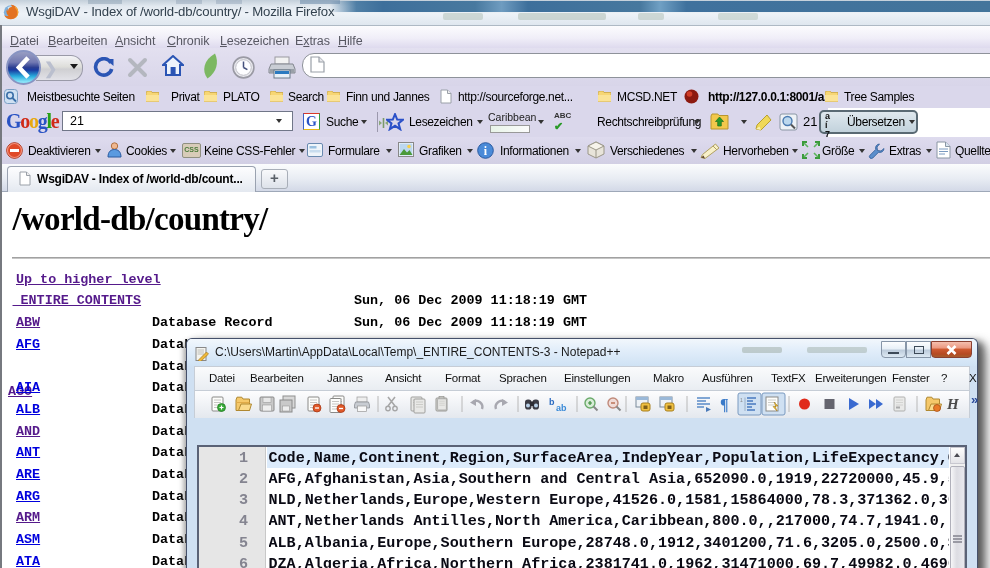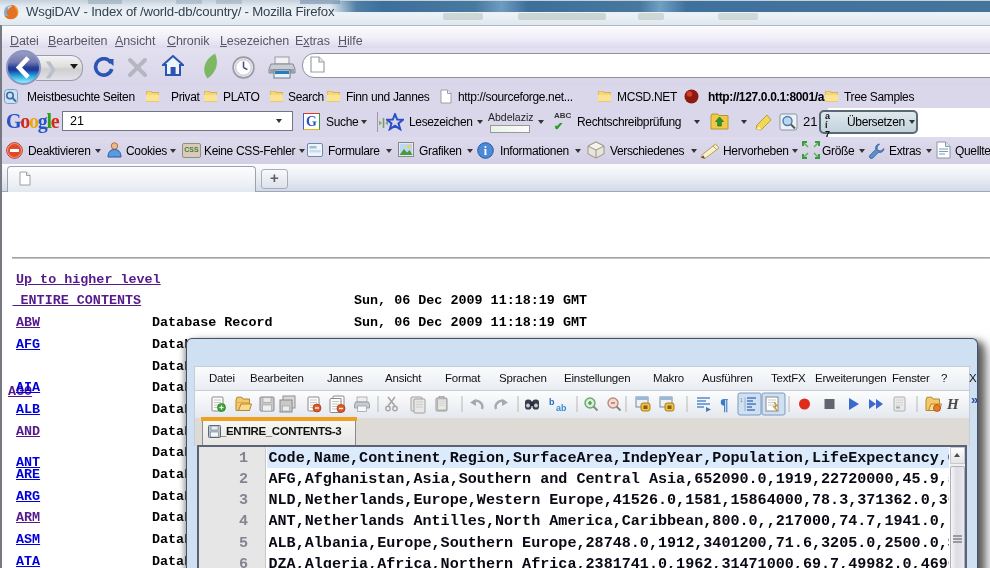--- a/index.html
+++ b/index.html
@@ -193,25 +193,25 @@
   <div style="position:absolute;left:377px;top:4px;width:1px;height:20px;background:#9b98ac;"></div>
   <svg style="position:absolute;left:379px;top:9px;" width="10" height="12" viewBox="0 0 10 12">
     <path d="M4.5 1 L4.5 11" stroke="#7a9a6a" stroke-width="1.6"></path>
     <path d="M3 6 L0 3.5 L0 8.5 Z M6 6 L9 3.5 L9 8.5 Z" fill="#8aa87a"></path>
   </svg>
   <svg style="position:absolute;left:386px;top:5px;" width="18" height="18" viewBox="0 0 18 18">
     <path d="M9 1.2 L11.2 6.6 L17 6.8 L12.5 10.4 L14.2 16.2 L9 12.8 L3.8 16.2 L5.5 10.4 L1 6.8 L6.8 6.6 Z" fill="none" stroke="#2a50c8" stroke-width="2"></path>
   </svg>
   <div class="lbl" style="left:409px;top:7px;">Lesezeichen</div>
   <div class="car" style="position:absolute;left:477px;top:12px;"></div>
-  <div style="position:absolute;left:488px;top:3px;font-size:10.5px;color:#222;">Abdelaziz</div>
+  <div style="position:absolute;left:488px;top:3px;font-size:10.5px;color:#222;">Caribbean</div>
   <div style="position:absolute;left:490px;top:17px;width:38px;height:6px;border:1px solid #999;background:linear-gradient(90deg,#e8f4e8,#fcfcfc);"></div>
   <div class="car" style="position:absolute;left:538px;top:12px;"></div>
   <div style="position:absolute;left:554px;top:3px;font-size:8px;font-weight:bold;color:#333;">ABC<br><span style="color:#2a9a28;font-size:11px;">✔</span></div>
-  <div class="lbl" style="left:577px;top:7px;">Rechtschreibprüfung</div>
+  <div class="lbl" style="left:597px;top:7px;">Rechtschreibprüfung</div>
   <div class="car" style="position:absolute;left:694px;top:12px;"></div>
   <svg style="position:absolute;left:710px;top:5px;" width="19" height="17" viewBox="0 0 19 17">
     <path d="M1 3 L1 16 L18 16 L18 2.5 L9 2.5 L7.8 1 L2 1 Z" fill="#f2c84b" stroke="#b8962e"></path>
     <path d="M9.5 4 L13.5 8.5 L11.3 8.5 L11.3 13 L7.7 13 L7.7 8.5 L5.5 8.5 Z" fill="#2a9a28" stroke="#1c7020" stroke-width=".7"></path>
   </svg>
   <div class="car" style="position:absolute;left:741px;top:12px;"></div>
   <svg style="position:absolute;left:754px;top:6px;" width="19" height="17" viewBox="0 0 19 17">
     <path d="M2 15 L7 16 L17 6 L13 1 L3 11 Z" fill="#f0d858" stroke="#b8a02e"></path>
     <path d="M2 15 L7 16 L5.5 12.5 Z" fill="#f8f0b0"></path>
   </svg>
@@ -298,58 +298,85 @@
   </svg>
   <div class="lbl" style="left:955px;top:7px;">Quellte</div>
 </div>
 <div class="abs" id="tabbar">
   <div style="position:absolute;left:7px;top:2px;width:247px;height:26px;border:1px solid #9aa2b0;border-bottom:none;
        border-radius:4px 4px 0 0;background:linear-gradient(#fdfdfe,#eef1f6 60%,#e2e7ef);"></div>
   <svg style="position:absolute;left:19px;top:7px;" width="12" height="15" viewBox="0 0 12 15">
     <path d="M1 1 L7.5 1 L11 4.5 L11 14 L1 14 Z" fill="#fff" stroke="#9aa0a8"></path>
     <path d="M7.5 1 L7.5 4.5 L11 4.5" fill="#eee" stroke="#9aa0a8"></path>
   </svg>
+  <div style="position:absolute;left:37px;top:8px;font-size:12px;letter-spacing:-0.2px;font-weight:bold;color:#000;">WsgiDAV - Index of /world-db/count...</div>
   <div style="position:absolute;left:261px;top:5px;width:25px;height:18px;border:1px solid #a8aeb8;border-radius:3px;
        background:linear-gradient(#f8f9fb,#dde2ea);color:#5a6068;font-size:15px;font-weight:bold;text-align:center;line-height:16px;">+</div>
 </div>
 <div class="abs" id="wborder"></div>
 
 <div class="abs" id="page">
+  <div id="h1">/world-db/country/</div>
   <div id="hr"></div>
   <div class="mrow" style="left:14px;top:80.7px;"><span class="vis">Up to higher level</span></div>
   <div class="mrow" style="left:10.5px;top:102.4px;"><span class="vis"> ENTIRE CONTENTS</span></div>
   <div class="mrow" style="left:352px;top:102.4px;">Sun, 06 Dec 2009 11:18:19 GMT</div>
   <div class="mrow" style="left:14px;top:124.1px;"><span class="vis">ABW</span></div>
   <div class="mrow" style="left:150px;top:124.1px;">Database Record</div>
   <div class="mrow" style="left:352px;top:124.1px;">Sun, 06 Dec 2009 11:18:19 GMT</div>
   <div class="mrow" style="left:14px;top:145.8px;"><span class="lk">AFG</span></div>
   <div class="mrow" style="left:150px;top:145.8px;">Database Record</div>
   <div class="mrow" style="left:6px;top:167.5px;margin-top:25px;"><span class="vis">AGO</span></div>
   <div class="mrow" style="left:150px;top:167.5px;">Database Record</div>
   <div class="mrow" style="left:14px;top:189.2px;"><span class="lk">AIA</span></div>
   <div class="mrow" style="left:150px;top:189.2px;">Database Record</div>
   <div class="mrow" style="left:14px;top:210.9px;"><span class="lk">ALB</span></div>
   <div class="mrow" style="left:150px;top:210.9px;">Database Record</div>
   <div class="mrow" style="left:14px;top:232.6px;"><span class="vis">AND</span></div>
   <div class="mrow" style="left:150px;top:232.6px;">Database Record</div>
-  <div class="mrow" style="left:14px;top:254.3px;margin-top:10px;"><span class="lk">ANT</span></div>
+  <div class="mrow" style="left:14px;top:254.3px;"><span class="lk">ANT</span></div>
   <div class="mrow" style="left:150px;top:254.3px;">Database Record</div>
   <div class="mrow" style="left:14px;top:276.0px;"><span class="lk">ARE</span></div>
   <div class="mrow" style="left:150px;top:276.0px;">Database Record</div>
   <div class="mrow" style="left:14px;top:297.7px;"><span class="lk">ARG</span></div>
   <div class="mrow" style="left:150px;top:297.7px;">Database Record</div>
   <div class="mrow" style="left:14px;top:319.4px;"><span class="vis">ARM</span></div>
   <div class="mrow" style="left:150px;top:319.4px;">Database Record</div>
   <div class="mrow" style="left:14px;top:341.1px;"><span class="lk">ASM</span></div>
   <div class="mrow" style="left:150px;top:341.1px;">Database Record</div>
   <div class="mrow" style="left:14px;top:362.8px;"><span class="lk">ATA</span></div>
   <div class="mrow" style="left:150px;top:362.8px;">Database Record</div>
 </div>
 
 <div class="abs" id="npp">
+  <div id="npp-title">
+    <svg style="position:absolute;left:8px;top:8px;" width="14" height="14" viewBox="0 0 14 14">
+      <rect x="1" y="0.5" width="10" height="13" fill="#f4f4f0" stroke="#888"></rect>
+      <path d="M2.5 3 L9 3 M2.5 5 L9 5 M2.5 7 L9 7" stroke="#b0b0a8" stroke-width=".8"></path>
+      <path d="M4 12.5 L11.5 5 L13.5 7 L6 14.2 L3.2 14.8 Z" fill="#f0b838" stroke="#a07820" stroke-width=".7"></path>
+    </svg>
+    <div style="position:absolute;left:28px;top:6px;font-size:12px;color:#1a1a1a;white-space:nowrap;">C:\Users\Martin\AppData\Local\Temp\_ENTIRE_CONTENTS-3 - Notepad++</div>
+    <div style="position:absolute;left:555px;top:8px;width:40px;height:6px;background:#9aa8a0;opacity:.5;border-radius:2px;"></div>
+    <div style="position:absolute;left:620px;top:8px;width:60px;height:6px;background:#9aa8a0;opacity:.45;border-radius:2px;"></div>
+
+    <div style="position:absolute;left:694px;top:2px;width:25px;height:16.5px;background:linear-gradient(#fcfdfe,#e8f0f7 45%,#bdccdc 55%,#dde9f3);
+         border:1px solid #8796a8;border-radius:0 0 4px 4px;box-sizing:border-box;">
+      <div style="position:absolute;left:6px;top:9.5px;width:11px;height:2.5px;background:#3d4a58;"></div>
+      </div>
+    <div style="position:absolute;left:719px;top:2px;width:25px;height:16.5px;background:linear-gradient(#fcfdfe,#e8f0f7 45%,#bdccdc 55%,#dde9f3);
+         border:1px solid #8796a8;box-sizing:border-box;">
+      <div style="position:absolute;left:7px;top:3.5px;width:8px;height:6px;border:1.5px solid #3d4a58;"></div>
+      </div>
+    <div style="position:absolute;left:744px;top:2px;width:41px;height:16.5px;background:linear-gradient(#f4bfae 0%,#eb9a82 38%,#cd5930 50%,#b54a22 80%,#a55d2c 100%);
+         border:1px solid #8a4030;border-radius:0 0 4px 4px;box-sizing:border-box;">
+      <svg style="position:absolute;left:14px;top:2.5px;" width="11" height="10" viewBox="0 0 11 10">
+          <path d="M1.5 1 L9.5 9 M9.5 1 L1.5 9" stroke="#fff" stroke-width="2.6"></path>
+        </svg>
+      </div>
+  </div>
   <div id="npp-menu">
     <div class="nmi" style="left:14px;">Datei</div>
     <div class="nmi" style="left:55px;">Bearbeiten</div>
     <div class="nmi" style="left:132px;">Jannes</div>
     <div class="nmi" style="left:190px;">Ansicht</div>
     <div class="nmi" style="left:250px;">Format</div>
     <div class="nmi" style="left:304px;">Sprachen</div>
     <div class="nmi" style="left:369px;">Einstellungen</div>
     <div class="nmi" style="left:458px;">Makro</div>
     <div class="nmi" style="left:507px;">Ausführen</div>
@@ -522,31 +549,20 @@
           <path d="M1 4 L1 14.5 L14.5 14.5 L14.5 3 L8 3 L6.8 1.2 L2 1.2 Z" fill="#f5c86a" stroke="#b08830"></path>
           <path d="M3.5 14.5 L6 8 L16.5 8 L14.5 14.5 Z" fill="#fada8c" stroke="#b08830"></path>
           <circle cx="12" cy="12" r="3.5" fill="#e87a28" stroke="#a04810" stroke-width=".7"></circle>
         </g>
       <g transform="translate(752,4)">
           <text x="0" y="14" font-size="15" font-weight="bold" font-style="italic" fill="#4a4a4a" font-family="Liberation Serif">H</text>
         </g>
     </svg>
     <div style="position:absolute;left:776px;top:1px;color:#2a4a9a;font-weight:bold;font-size:13px;">»</div>
   </div>
-  <div id="npp-tabs">
-    <div style="position:absolute;left:7px;top:0;width:154px;height:27px;background:linear-gradient(#f8f8f6,#e8e6e2);
-         border:1px solid #8a8a92;border-bottom:none;box-sizing:border-box;"></div>
-    <div style="position:absolute;left:6px;top:-1px;width:156px;height:4px;background:#f0a020;"></div>
-    <svg style="position:absolute;left:13px;top:7px;" width="13" height="13" viewBox="0 0 13 13">
-      <rect x="0.5" y="0.5" width="12" height="12" rx="1" fill="#b8c4d0" stroke="#5a6a7a"></rect>
-      <rect x="3" y="1" width="7" height="4" fill="#e8ecf0" stroke="#5a6a7a" stroke-width=".5"></rect>
-      <rect x="2.5" y="7" width="8" height="5" fill="#f4f6f8" stroke="#5a6a7a" stroke-width=".5"></rect>
-    </svg>
-    <div style="position:absolute;left:25px;top:7px;font-size:11.5px;letter-spacing:-0.4px;font-weight:bold;color:#111;">_ENTIRE_CONTENTS-3</div>
-  </div>
   <div id="npp-edit">
     <div style="position:absolute;left:0;top:0;width:66px;height:200px;background:#e6e6e6;border-right:1px solid #c8c8c8;"></div>
     <div id="gut" style="position:absolute;left:0;top:0.5px;width:49px;font-family:'Liberation Mono',monospace;
          font-size:15.1px;font-weight:bold;color:#848490;text-align:right;line-height:21.3px;">1<br>2<br>3<br>4<br>5<br>6</div>
     <div style="position:absolute;left:68px;top:0px;right:16px;height:21.3px;background:#dcebfb;"></div>
     <div id="code" style="position:absolute;left:69.5px;top:0.5px;right:16px;overflow:hidden;font-family:'Liberation Mono',monospace;
          font-size:15.1px;font-weight:bold;color:#0a0a14;line-height:21.3px;white-space:pre;">Code,Name,Continent,Region,SurfaceArea,IndepYear,Population,LifeExpectancy,GNP,GNPOld,LocalName,GovernmentForm,HeadOfState,Capital,Code2
 AFG,Afghanistan,Asia,Southern and Central Asia,652090.0,1919,22720000,45.9,5976.0,,Afganistan/Afqanestan,Islamic Emirate,Mohammad Omar,1,AF
 NLD,Netherlands,Europe,Western Europe,41526.0,1581,15864000,78.3,371362.0,360478.0,Nederland,Constitutional Monarchy,Beatrix,5,NL
 ANT,Netherlands Antilles,North America,Caribbean,800.0,,217000,74.7,1941.0,,Nederlandse Antillen,Nonmetropolitan Territory of The Netherlands,Beatrix,33,AN

